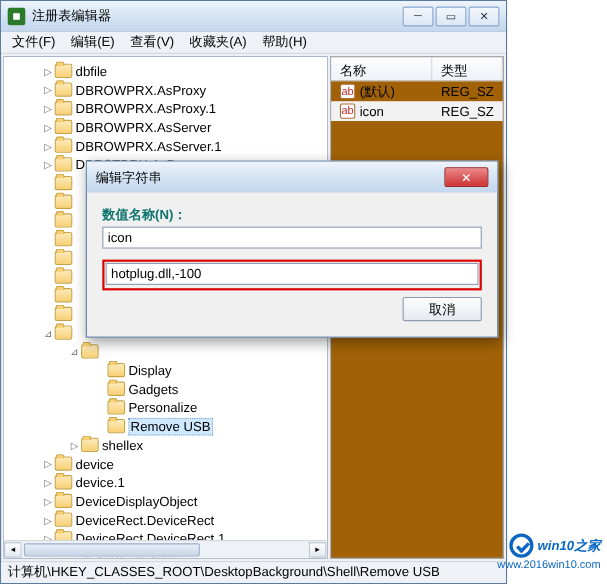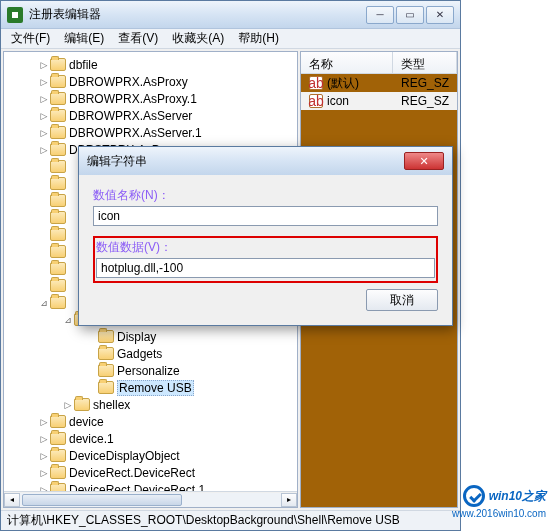--- a/index.html
+++ b/index.html
@@ -29,36 +29,36 @@
 .folder:before { content:""; position:absolute; top:-3px; left:0; width:6px; height:3px; background:#f8d074; border:1px solid #c8a346; border-bottom:none; border-radius:2px 2px 0 0; }
 .label { color:#000; }
 .selected { background:#cde8ff; border:1px dotted #8aa8cc; padding:0 1px; }
 
 .listheader { height:22px; background:linear-gradient(180deg,#fdfdfe,#eef2f7); border-bottom:1px solid #d0d8e2; display:flex; }
 .colh { border-right:1px solid #d0d8e2; padding:4px 8px; }
 .listbody { flex:1; }
 .row { display:flex; align-items:center; height:18px; }
 .row.sel { background:#f2f2f2; }
 .cell { padding:1px 8px; display:flex; align-items:center; gap:4px; }
-.valicon { width:14px; height:14px; border:1px solid #b07030; background:#fff; display:inline-flex; align-items:center; justify-content:center; font-size:14px; color:#c03030; border-radius:2px; }
+.valicon { width:14px; height:14px; border:1px solid #b07030; background:#fff; display:inline-flex; align-items:center; justify-content:center; font-size:10px; color:#c03030; border-radius:2px; }
 
 .statusbar { height:20px; background:#eef2f7; border-top:1px solid #d0d8e2; padding:3px 6px; display:flex; align-items:center; }
 
 .hscroll { height:16px; background:#f0f0f0; border-top:1px solid #d0d8e2; display:flex; align-items:center; }
 .hsbtn { width:16px; height:14px; background:linear-gradient(180deg,#fdfdfe,#e4e9f0); border:1px solid #b8c4d4; display:flex; align-items:center; justify-content:center; font-size:8px; }
 .hstrack { flex:1; height:14px; background:#eef2f7; position:relative; }
 .hsthumb { position:absolute; height:12px; top:1px; background:linear-gradient(180deg,#e8eef6,#c8d6e8); border:1px solid #9ab0cc; border-radius:2px; }
 
 
 .dialog { position:absolute; left:78px; top:146px; width:375px; background:#f0f0f0; border:1px solid #5a7aa0; box-shadow:2px 4px 12px rgba(0,0,0,0.4); }
 .dtitlebar { height:28px; background:linear-gradient(180deg,#eef4fb 0%,#d6e4f4 50%,#c3d6ec 100%); display:flex; align-items:center; padding:0 8px; }
 .dtitlebar .ttxt { color:#000; }
 .dclose { margin-left:auto; width:40px; height:18px; background:linear-gradient(180deg,#e88,#c33); border:1px solid #922; border-radius:2px; display:flex; align-items:center; justify-content:center; color:#fff; font-size:11px; }
 .dbody { padding:12px 14px 14px; }
-.dlbl { margin-bottom:2px; color:#8b5cf6; }
+.dlbl { margin-bottom:2px; color:#0f766e;font-weight:bold; }
 .dinput { width:100%; height:20px; border:1px solid #8a9ab0; background:#fff; padding:2px 4px; font-family:inherit; font-size:12px; margin-bottom:10px; }
 .readonly { background:#fff; color:#000; }
 .redbox { border:2px solid #d00; padding:1px; margin-bottom:4px; }
 .dbuttons { display:flex; justify-content:flex-end; gap:10px; margin-top:6px; }
 .dbtn { width:72px; height:22px; background:linear-gradient(180deg,#fdfdfe,#e4e9f0); border:1px solid #8a9ab0; border-radius:2px; }
 .dbtn.ok { outline:2px solid #d00; outline-offset:2px; }
 
 
 .watermark { position:absolute; right:6px; bottom:24px; display:flex; align-items:center; gap:4px; font-size:18px; font-weight:bold; font-style:italic; color:#0a66c2; }
 .watermark .sub { position:absolute; right:0; bottom:-12px; font-size:10px; font-weight:normal; font-style:normal; color:#0a66c2; }
@@ -294,21 +294,20 @@
 
 <div class="dialog">
   <div class="dtitlebar">
     <span class="ttxt">编辑字符串</span>
     <div class="dclose">✕</div>
   </div>
   <div class="dbody">
     <div class="dlbl">数值名称(N)：</div>
     <input class="dinput readonly" readonly="" value="icon" style="">
     <div class="redbox">
-      <div class="dlbl">数值数据(V)：</div>
       <input class="dinput" style="margin-bottom: 2px;" value="hotplug.dll,-100">
     </div>
     <div class="dbuttons">
       <button class="dbtn">取消</button>
     </div>
   </div>
 </div>
 
 <div class="watermark">
   <span class="wmicon"></span>

